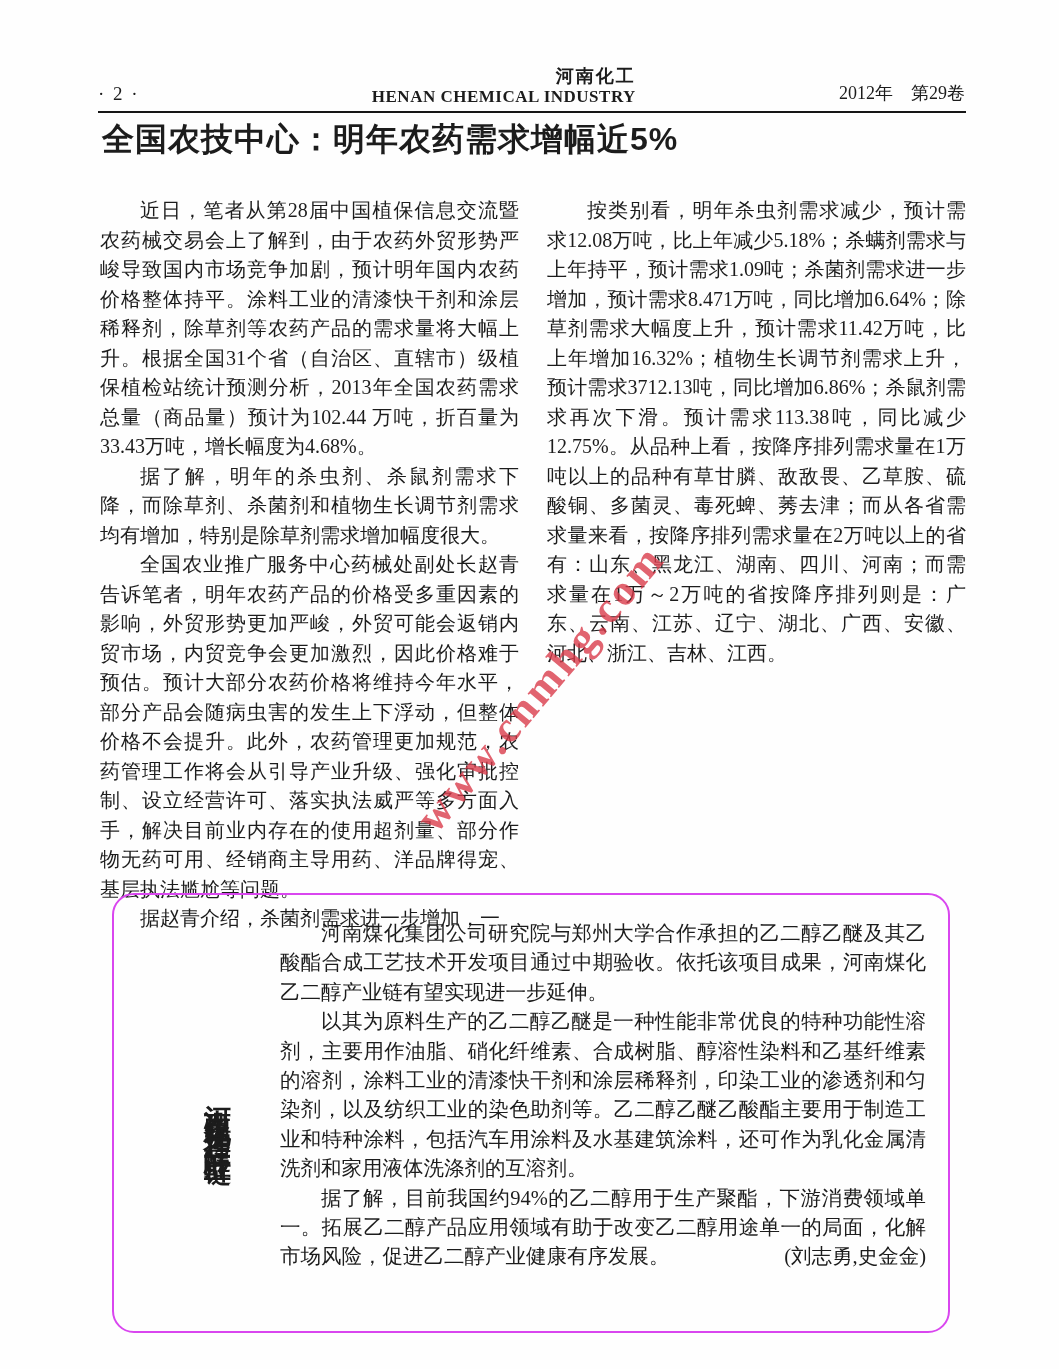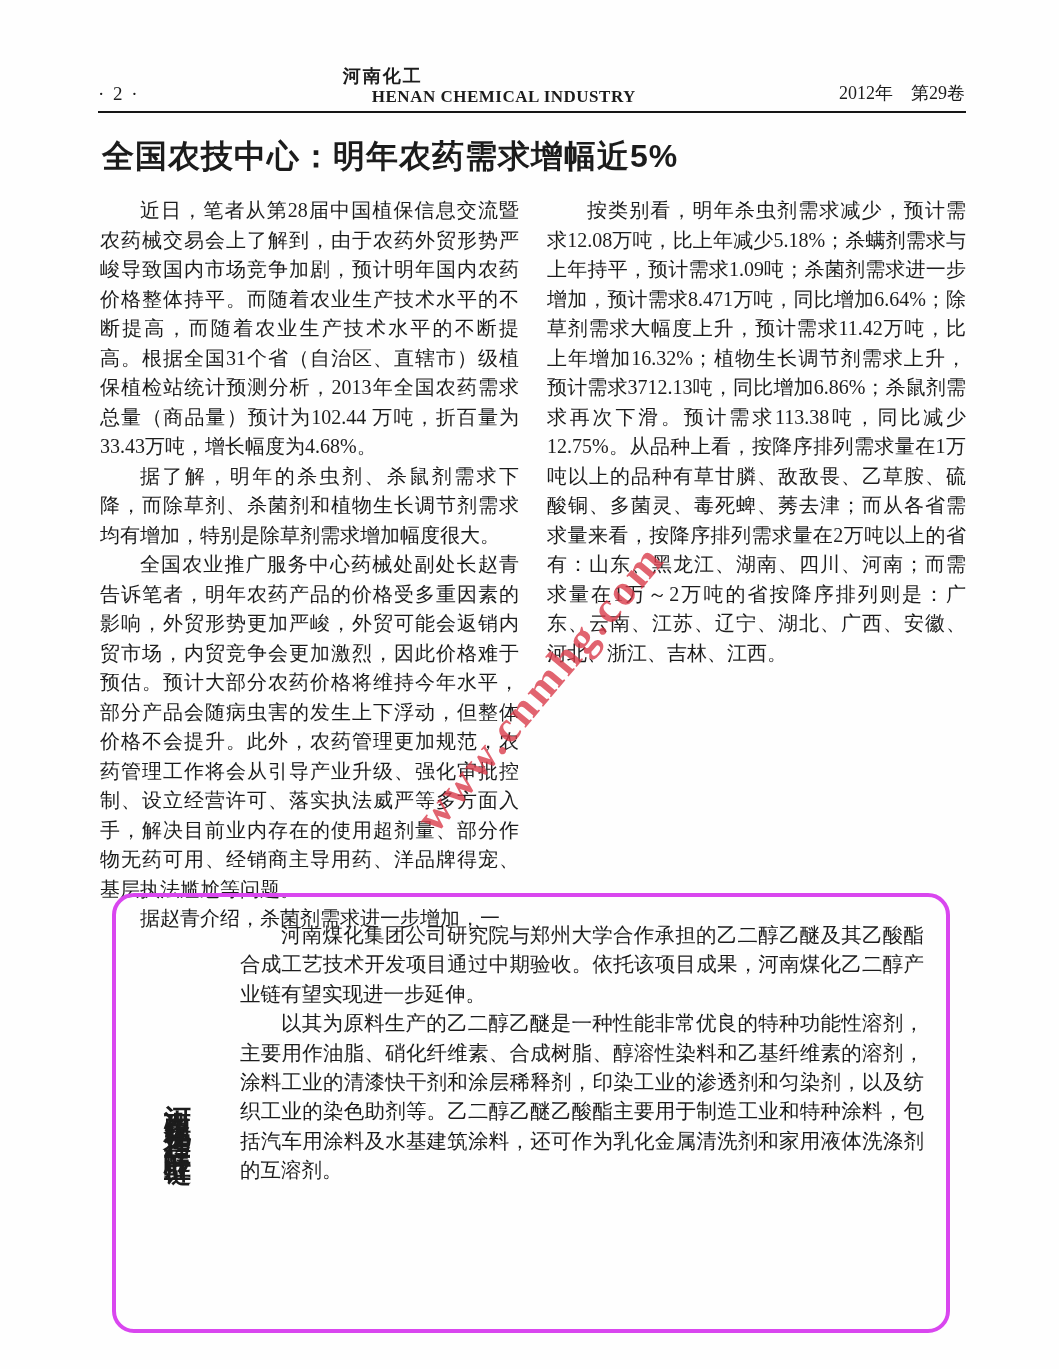--- a/index.html
+++ b/index.html
@@ -20,21 +20,21 @@
     top: 66px; left: 98px; right: 94px;
     display: flex;
     align-items: flex-end;
     justify-content: space-between;
   }
   .ph-left {
     font-size: 19px;
     letter-spacing: 2px;
     padding-bottom: 1px;
   }
-  .ph-center { text-align: left; line-height: 1.15; }
+  .ph-center { text-align: right; line-height: 1.15; }
   .jt-cn {
     font-family: "Liberation Sans", "DejaVu Sans", sans-serif;
     font-weight: bold;
     font-size: 18px;
     letter-spacing: 2px;
   }
   .jt-en {
     font-weight: bold;
     font-size: 17px;
     letter-spacing: 0.5px;
@@ -43,21 +43,21 @@
   .ph-right { font-size: 18px; padding-bottom: 1px; }
   .header-rule {
     position: absolute;
     top: 111px; left: 98px;
     width: 868px;
     border-top: 2.5px solid #161616;
   }
   
   .article-title {
     position: absolute;
-    top: 135px; left: 102px;
+    top: 118px; left: 102px;
     font-family: "Liberation Sans", "DejaVu Sans", sans-serif;
     font-weight: bold;
     font-size: 32px;
     letter-spacing: 1px;
     white-space: nowrap;
   }
   .columns {
     position: absolute;
     top: 196px; left: 100px;
     width: 866px;
@@ -83,23 +83,24 @@
     letter-spacing: 3px;
     opacity: 0.78;
     white-space: nowrap;
     pointer-events: none;
   }
   
   .news-box {
     position: absolute;
     top: 893px; left: 112px;
     width: 838px; height: 440px;
-    border: 4px solid #d946ef;
+    border: 2px solid #d946ef;
     border-radius: 22px;
     display: flex;
+    padding-left: 42px;
   }
   .box-title-wrap {
     width: 122px;
     display: flex;
     align-items: center;
     justify-content: center;
   }
   .box-title {
     writing-mode: vertical-rl;
     text-orientation: upright;
@@ -137,35 +138,36 @@
       <div class="jt-en">HENAN CHEMICAL INDUSTRY</div>
     </div>
     <div class="ph-right">2012年　第29卷</div>
   </header>
   <div class="header-rule"></div>
 
   <h1 class="article-title">全国农技中心：明年农药需求增幅近5%</h1>
 
   <div class="columns">
     <div class="col">
-      <p class="indent">近日，笔者从第28届中国植保信息交流暨农药械交易会上了解到，由于农药外贸形势严峻导致国内市场竞争加剧，预计明年国内农药价格整体持平。而随着农业生产技术水平的不断提高，而随着农业生产技术水平的不断提高。根据全国31个省（自治区、直辖市）级植保植检站统计预测分析，2013年全国农药需求总量（商品量）预计为102.44 万吨，折百量为33.43万吨，增长幅度为4.68%。</p>
+      <p class="indent">近日，笔者从第28届中国植保信息交流暨农药械交易会上了解到，由于农药外贸形势严峻导致国内市场竞争加剧，预计明年国内农药价格整体持平。涂料工业的清漆快干剂和涂层稀释剂，除草剂等农药产品的需求量将大幅上升。根据全国31个省（自治区、直辖市）级植保植检站统计预测分析，2013年全国农药需求总量（商品量）预计为102.44 万吨，折百量为33.43万吨，增长幅度为4.68%。</p>
       <p class="indent">据了解，明年的杀虫剂、杀鼠剂需求下降，而除草剂、杀菌剂和植物生长调节剂需求均有增加，特别是除草剂需求增加幅度很大。</p>
       <p class="indent">全国农业推广服务中心药械处副处长赵青告诉笔者，明年农药产品的价格受多重因素的影响，外贸形势更加严峻，外贸可能会返销内贸市场，内贸竞争会更加激烈，因此价格难于预估。预计大部分农药价格将维持今年水平，部分产品会随病虫害的发生上下浮动，但整体价格不会提升。此外，农药管理更加规范，农药管理工作将会从引导产业升级、强化审批控制、设立经营许可、落实执法威严等多方面入手，解决目前业内存在的使用超剂量、部分作物无药可用、经销商主导用药、洋品牌得宠、基层执法尴尬等问题。</p>
       <p class="indent">据赵青介绍，杀菌剂需求进一步增加，一</p>
     </div>
     <div class="col">
       <p class="indent">按类别看，明年杀虫剂需求减少，预计需求12.08万吨，比上年减少5.18%；杀螨剂需求与上年持平，预计需求1.09吨；杀菌剂需求进一步增加，预计需求8.471万吨，同比增加6.64%；除草剂需求大幅度上升，预计需求11.42万吨，比上年增加16.32%；植物生长调节剂需求上升，预计需求3712.13吨，同比增加6.86%；杀鼠剂需求再次下滑。预计需求113.38吨，同比减少12.75%。从品种上看，按降序排列需求量在1万吨以上的品种有草甘膦、敌敌畏、乙草胺、硫酸铜、多菌灵、毒死蜱、莠去津；而从各省需求量来看，按降序排列需求量在2万吨以上的省有：山东、黑龙江、湖南、四川、河南；而需求量在1万～2万吨的省按降序排列则是：广东、云南、江苏、辽宁、湖北、广西、安徽、河北、浙江、吉林、江西。</p>
     </div>
   </div>
 
   <div class="watermark" style="color: rgb(217, 56, 72);">www.cnmhg.com</div>
 
   <div class="news-box">
     <div class="box-title-wrap">
       <div class="box-title">河南煤化延伸乙二醇产业链</div>
     </div>
     <div class="box-body">
       <p>河南煤化集团公司研究院与郑州大学合作承担的乙二醇乙醚及其乙酸酯合成工艺技术开发项目通过中期验收。依托该项目成果，河南煤化乙二醇产业链有望实现进一步延伸。</p>
       <p>以其为原料生产的乙二醇乙醚是一种性能非常优良的特种功能性溶剂，主要用作油脂、硝化纤维素、合成树脂、醇溶性染料和乙基纤维素的溶剂，涂料工业的清漆快干剂和涂层稀释剂，印染工业的渗透剂和匀染剂，以及纺织工业的染色助剂等。乙二醇乙醚乙酸酯主要用于制造工业和特种涂料，包括汽车用涂料及水基建筑涂料，还可作为乳化金属清洗剂和家用液体洗涤剂的互溶剂。</p>
+      <p><span>据了解，目前我国约94%的乙二醇用于生产聚酯，下游消费领域单一。拓展乙二醇产品应用领域有助于改变乙二醇用途单一的局面，化解市场风险，促进乙二醇产业健康有序发展。</span><span class="byline">(刘志勇,史金金)</span></p>
     </div>
   </div>
 
 </div>
 
 </body></html>

